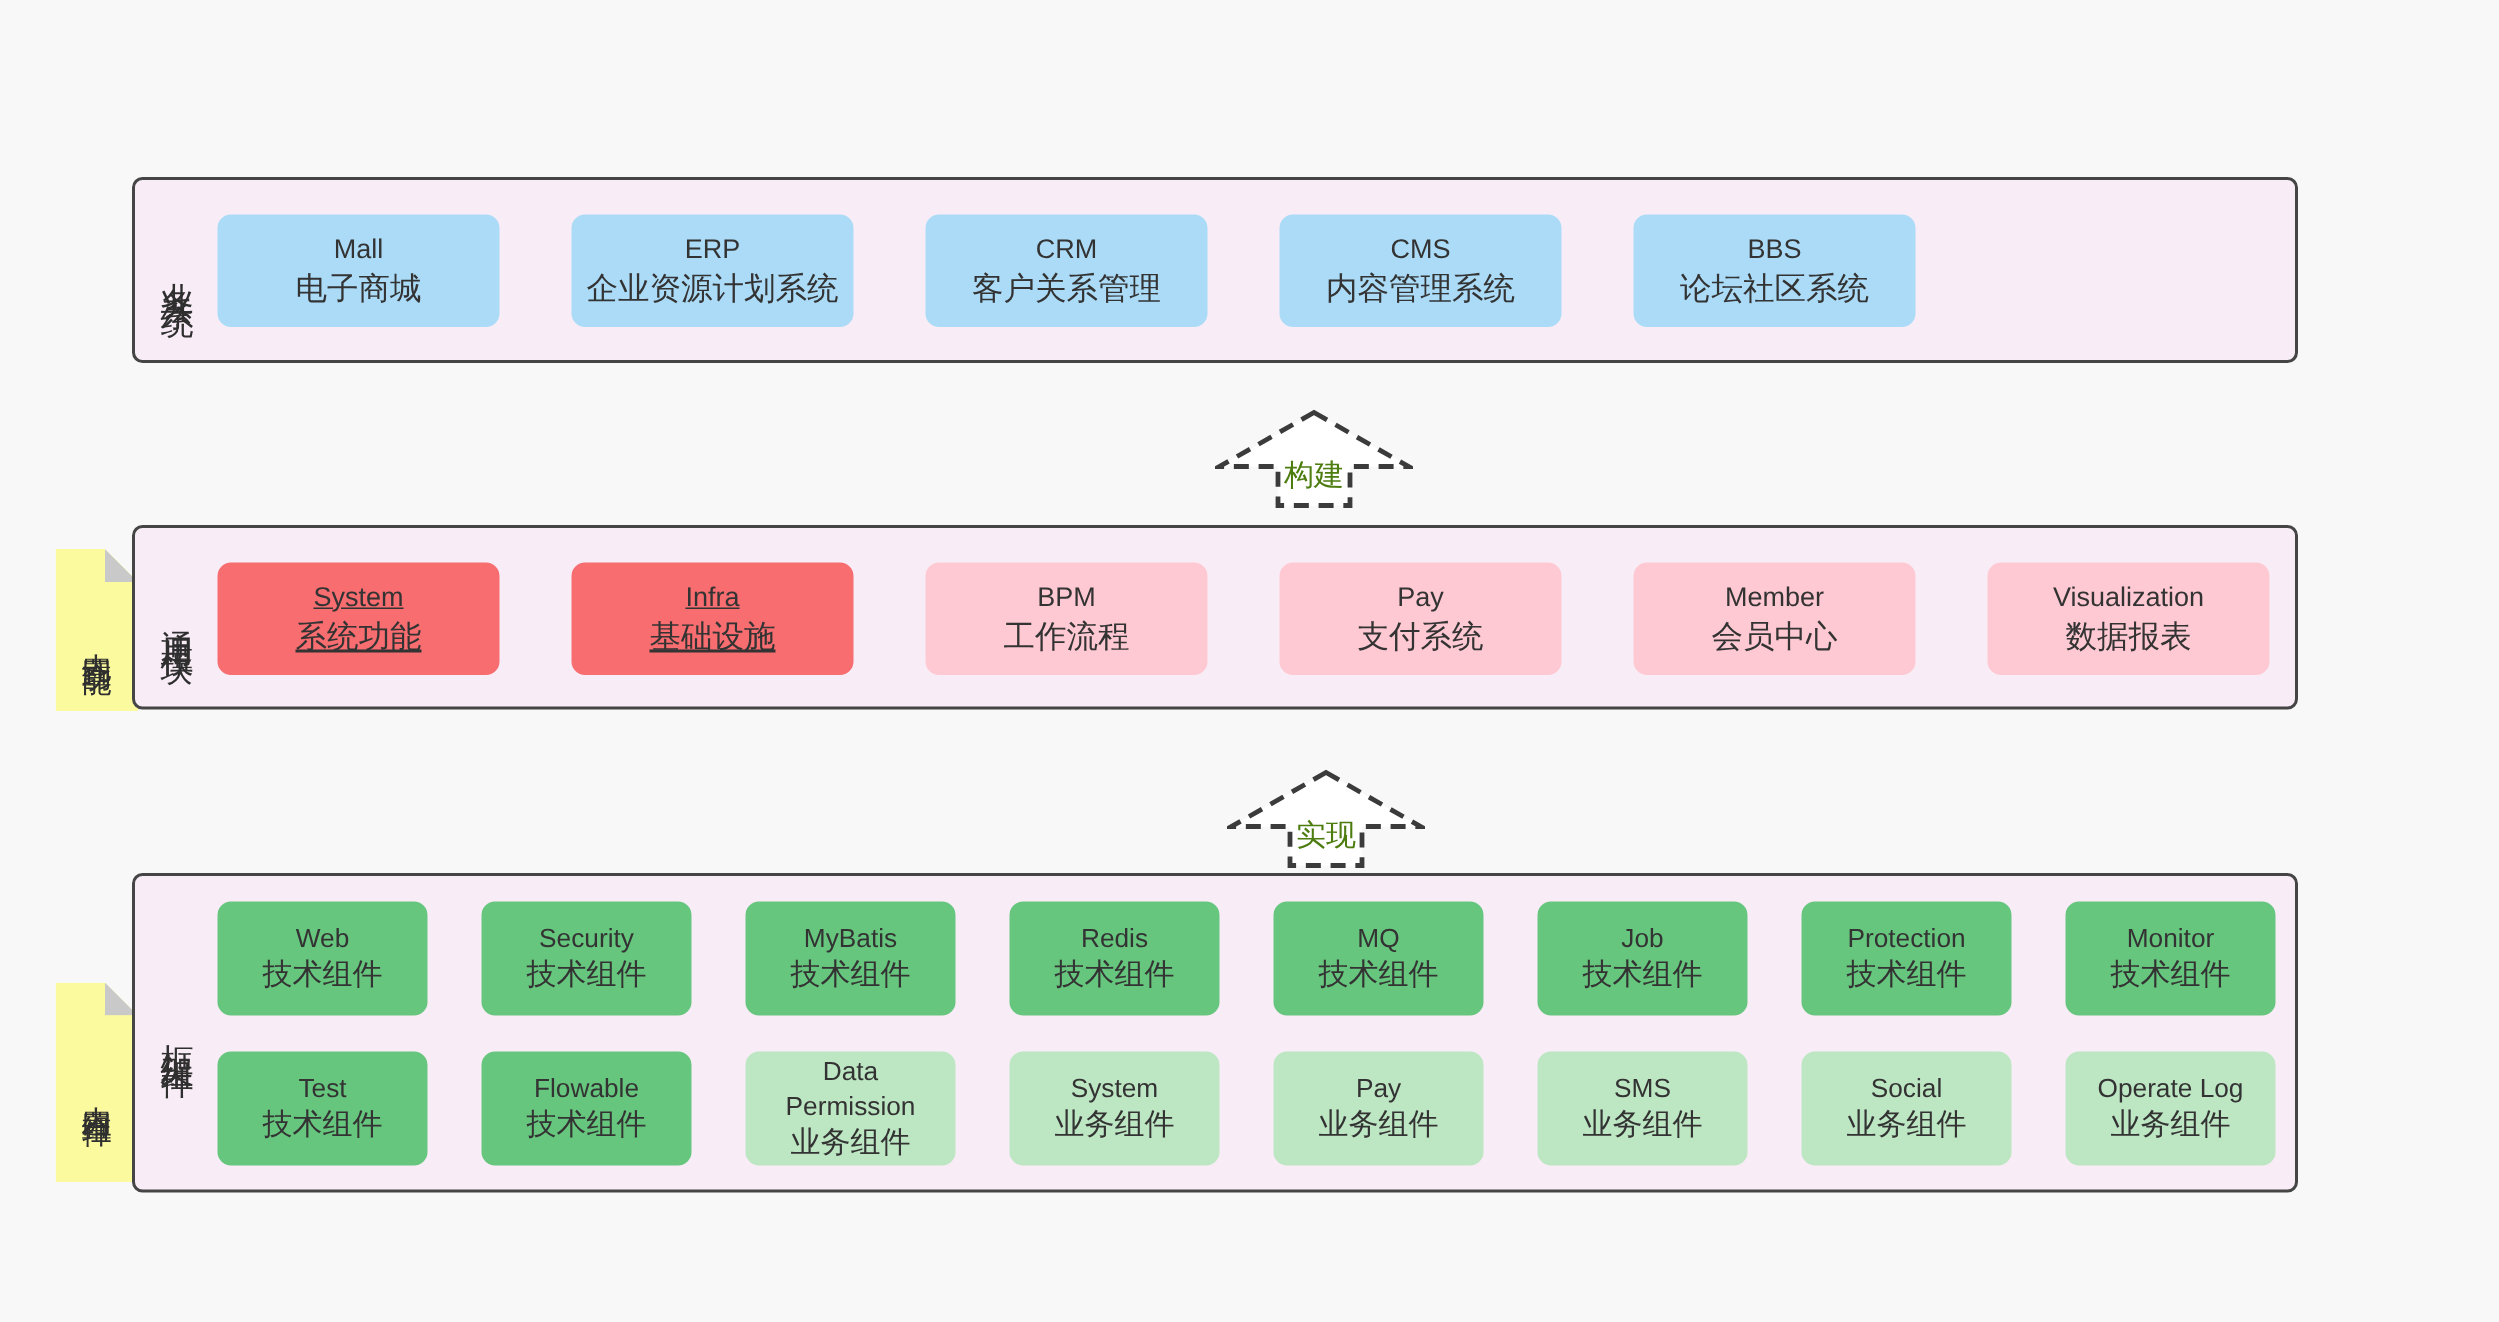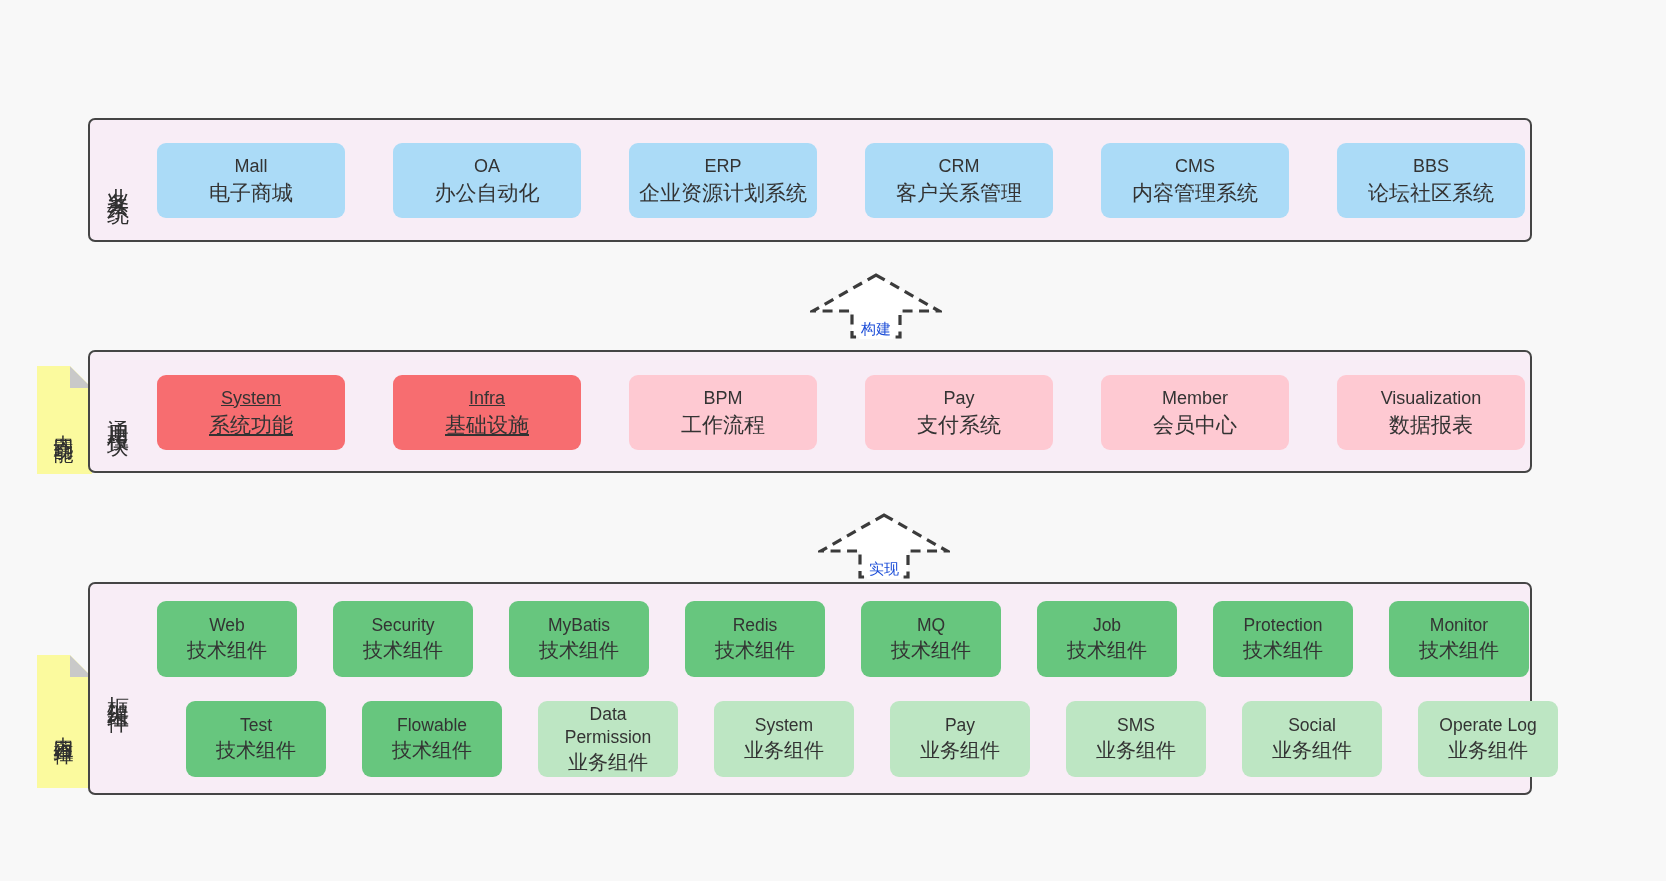--- a/index.html
+++ b/index.html
@@ -37,28 +37,28 @@
     writing-mode: vertical-lr;
     text-orientation: upright;
     font-size: 22px;
     letter-spacing: 5px;
     color: #2f2f2f;
     white-space: nowrap;
   }
 
   .row {
     position: absolute;
-    left: 67px;
+    left: 55px;
     display: flex;
     gap: 48px;
   }
   .row-wide { top: 23px; }
   .row-fw   { gap: 36px; }
   .row-fw1  { top: 17px; }
-  .row-fw2  { top: 117px; margin-left: 29px; }
+  .row-fw2  { top: 117px; }
 
   .box {
     width: 188px;
     height: 75px;
     border-radius: 9px;
     display: flex;
     flex-direction: column;
     align-items: center;
     justify-content: center;
     text-align: center;
@@ -113,44 +113,40 @@
     width: 132px;
     height: 68px;
     z-index: 3;
   }
   .arrow-1 { left: 810px; top: 272px; }
   .arrow-2 { left: 818px; top: 512px; }
   .arrow svg { display: block; }
   .arrow .alabel {
     position: absolute;
     left: 50%;
-    top: 48px;
+    top: 31px;
     transform: translateX(-50%);
     background: #ffffff;
     padding: 0 2px;
-    font-size: 15px;
-    color: #1d4ed8;
+    font-size: 20px;
+    color: #4d7c0f;
     white-space: nowrap;
   }
 </style>
 </head>
 <body>
 
 <div class="canvas">
 
   <div class="panel panel-business">
     <div class="vlabel">业务系统</div>
     <div class="row row-wide">
       <div class="box blue">
         <span class="en">Mall</span>
         <span class="zh">电子商城</span>
-      </div>
-      <div class="box blue">
-        <span class="en">OA</span>
-        <span class="zh">办公自动化</span>
       </div>
       <div class="box blue">
         <span class="en">ERP</span>
         <span class="zh">企业资源计划系统</span>
       </div>
       <div class="box blue">
         <span class="en">CRM</span>
         <span class="zh">客户关系管理</span>
       </div>
       <div class="box blue">

